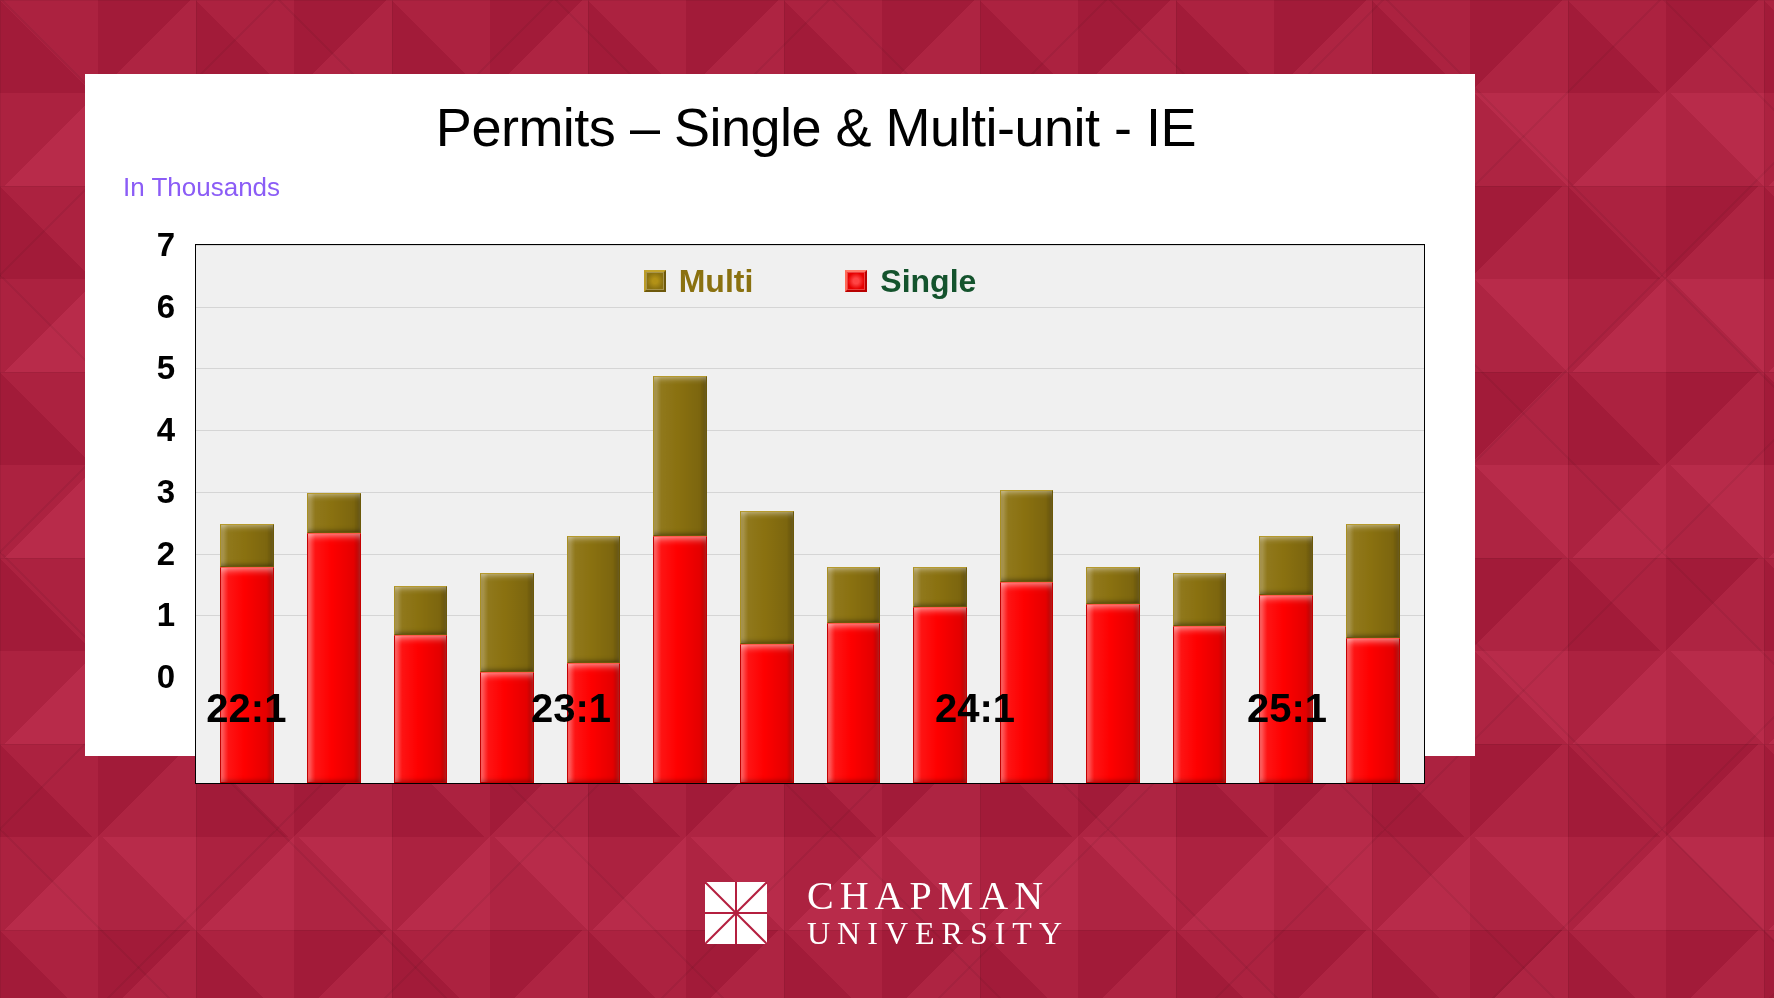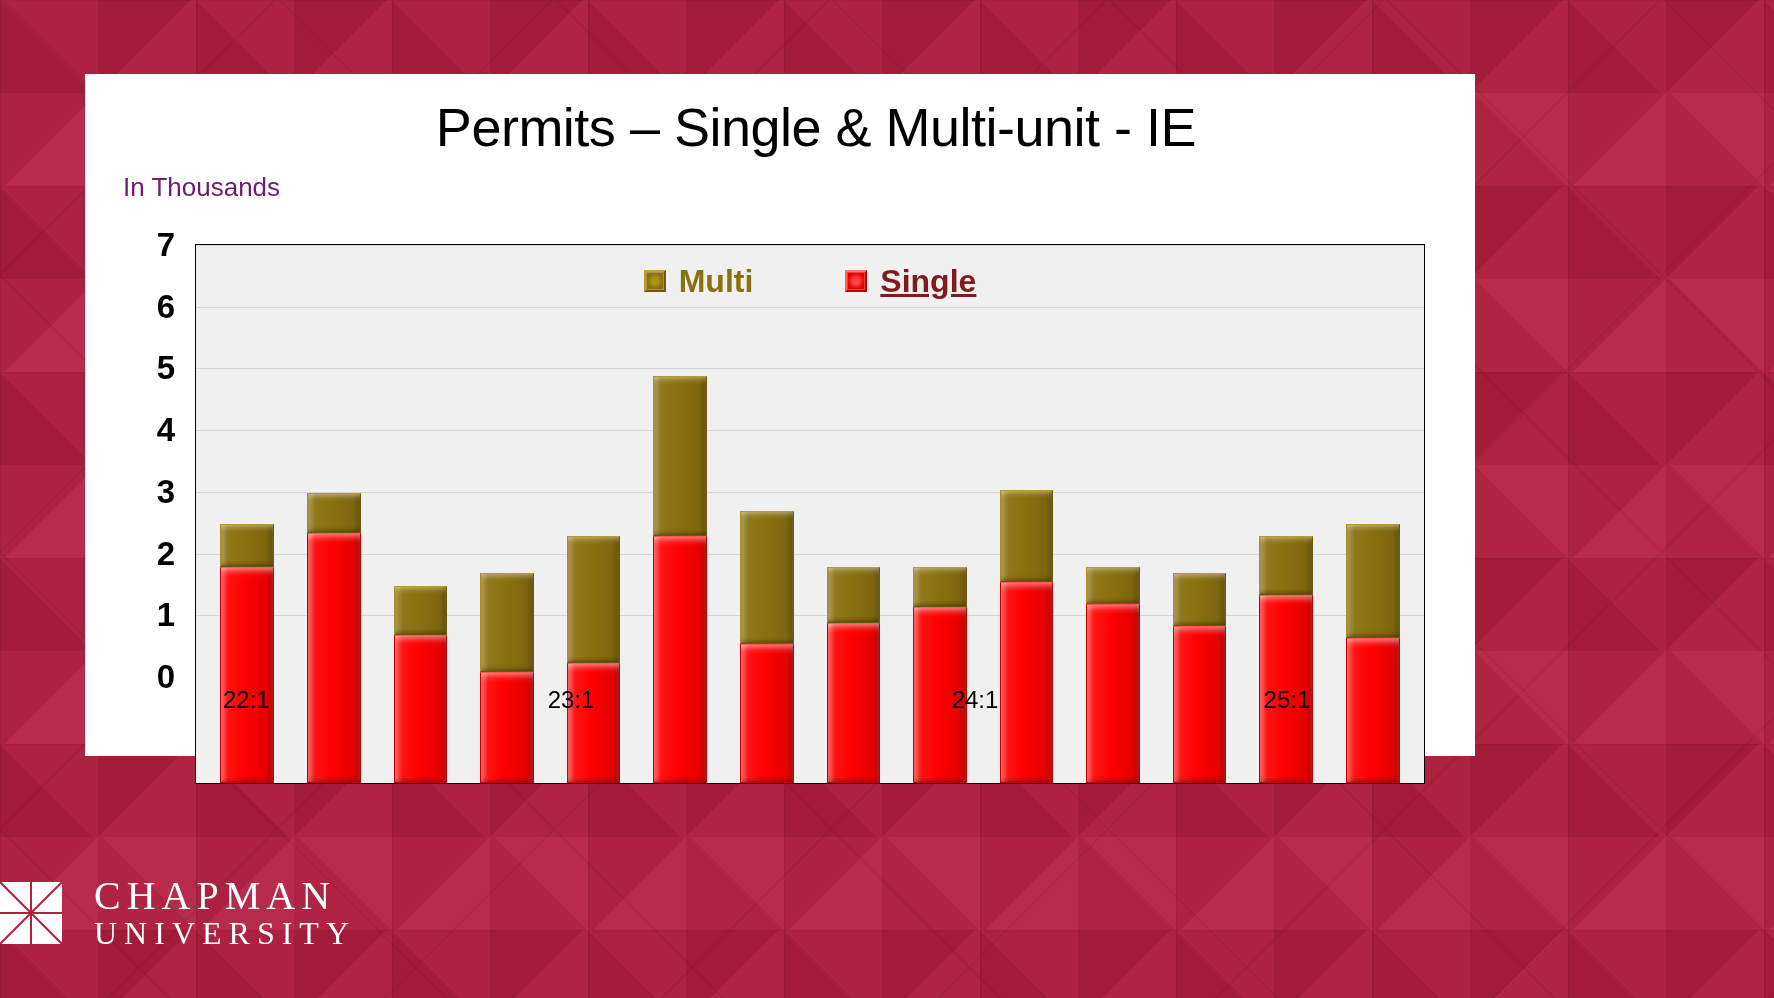--- a/index.html
+++ b/index.html
@@ -41,21 +41,21 @@
   #chart-title {
     position:absolute; left:0; top:22px; width:100%;
     text-align:center;
     font-size:54px; font-weight:400; color:#000;
     letter-spacing:-0.5px;
     white-space:nowrap;
     margin-left:36px;
   }
   #axis-unit-label {
     position:absolute; left:38px; top:98px;
-    font-size:26px; color:#701a75; font-weight:400;
+    font-size:26px; color:#8b5cf6; font-weight:400;
   }
 
   
   #plot-frame {
     position:absolute;
     left:110px; top:170px; width:1230px; height:540px;
     background:#F0F0F0;
     border:1px solid #000;
   }
   .gridline {
@@ -126,46 +126,46 @@
   .sw-single {
     background:
       radial-gradient(circle at 50% 50%, #ff4444 0 22%, #e60000 65%),
       #FE0000;
     border:2px solid #b80000;
     border-top-color:#ff7a6a; border-left-color:#ff6a58;
     box-shadow: inset 0 0 0 1px rgba(255,255,255,0.25);
   }
   .legend-label { font-size:32px; font-weight:bold; line-height:1; }
   .lbl-multi { color:#8a7110; }
-  .lbl-single { color:#7f1d1d;text-decoration:underline; }
+  .lbl-single { color:#14532d; }
 
   
   #y-axis {
     position:absolute; left:30px; top:170px; width:72px; height:432px;
   }
   .y-tick {
     position:absolute; right:12px;
     transform:translateY(-50%);
     font-size:33px; font-weight:bold; color:#000; line-height:1;
   }
 
   
   #x-axis {
     position:absolute; left:110px; top:614px; width:1230px; height:50px;
   }
   .x-tick {
     position:absolute; transform:translateX(-50%);
-    font-size:24px; font-weight:normal; color:#000; line-height:1;
+    font-size:40px; font-weight:bold; color:#000; line-height:1;
     white-space:nowrap;
   }
 
   
   #logo {
     position:absolute; left:0; top:876px; width:100%;
-    display:flex; align-items:center; gap:32px;
+    display:flex; justify-content:center; align-items:center; gap:40px;
   }
   #logo-mark {
     width:62px; height:62px; position:relative; flex:0 0 auto;
   }
   #logo-text {
     color:#fff; font-family:"Liberation Serif", serif;
     line-height:1.02;
   }
   #logo-line1 { font-size:40px; letter-spacing:6px; }
   #logo-line2 { font-size:32px; letter-spacing:7px; }

